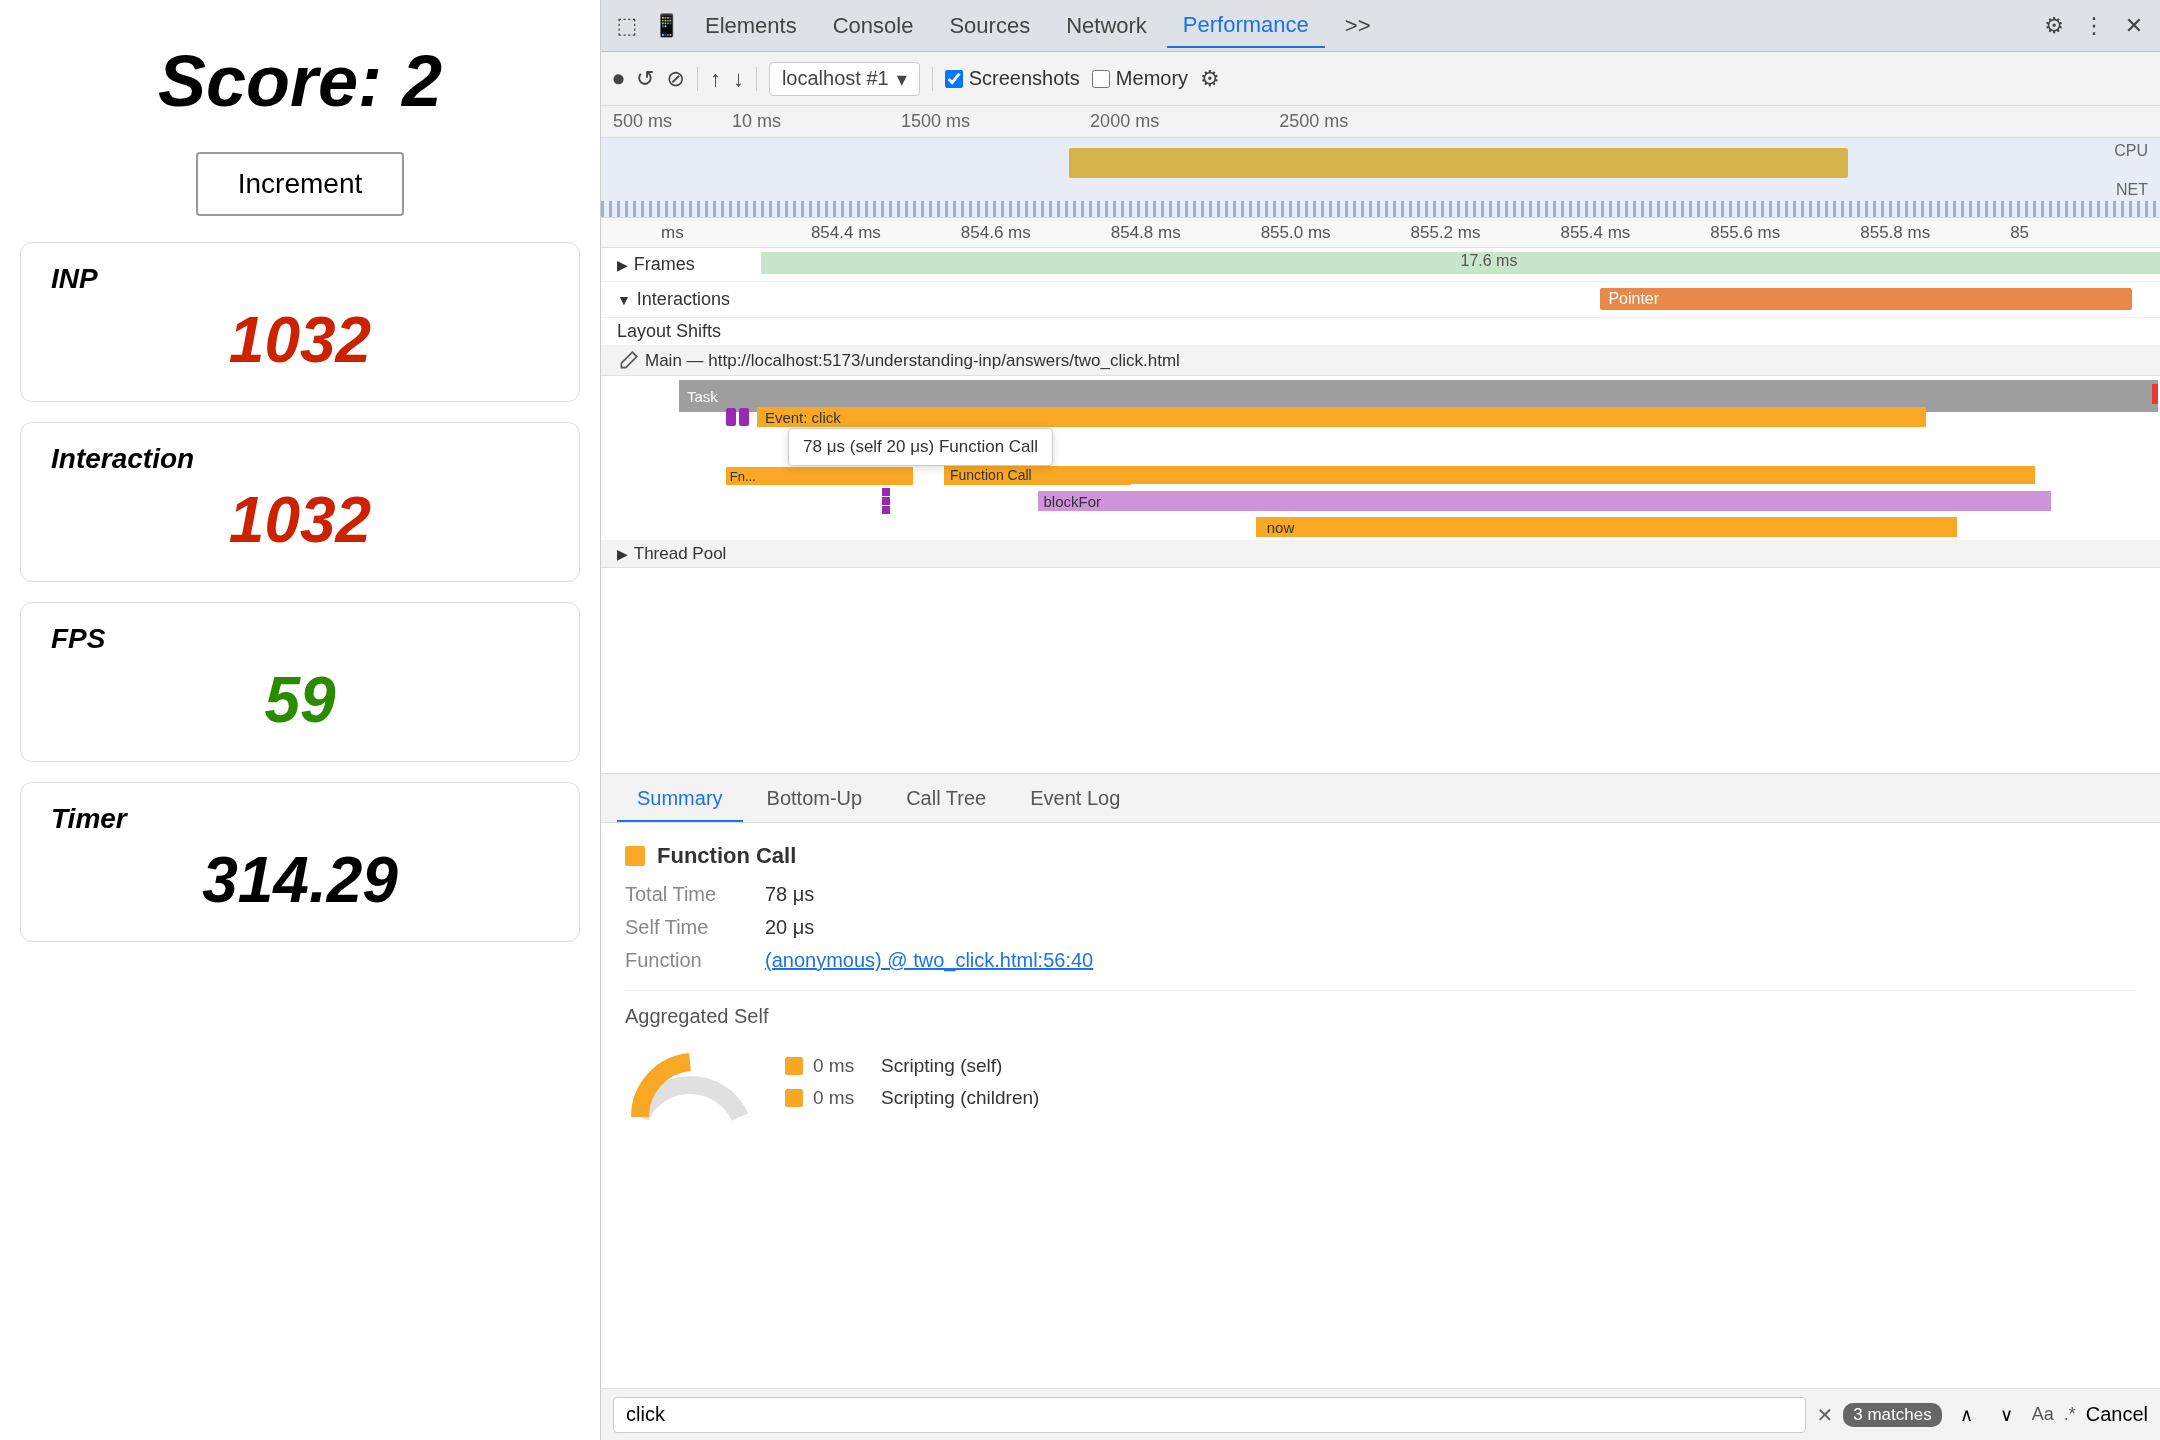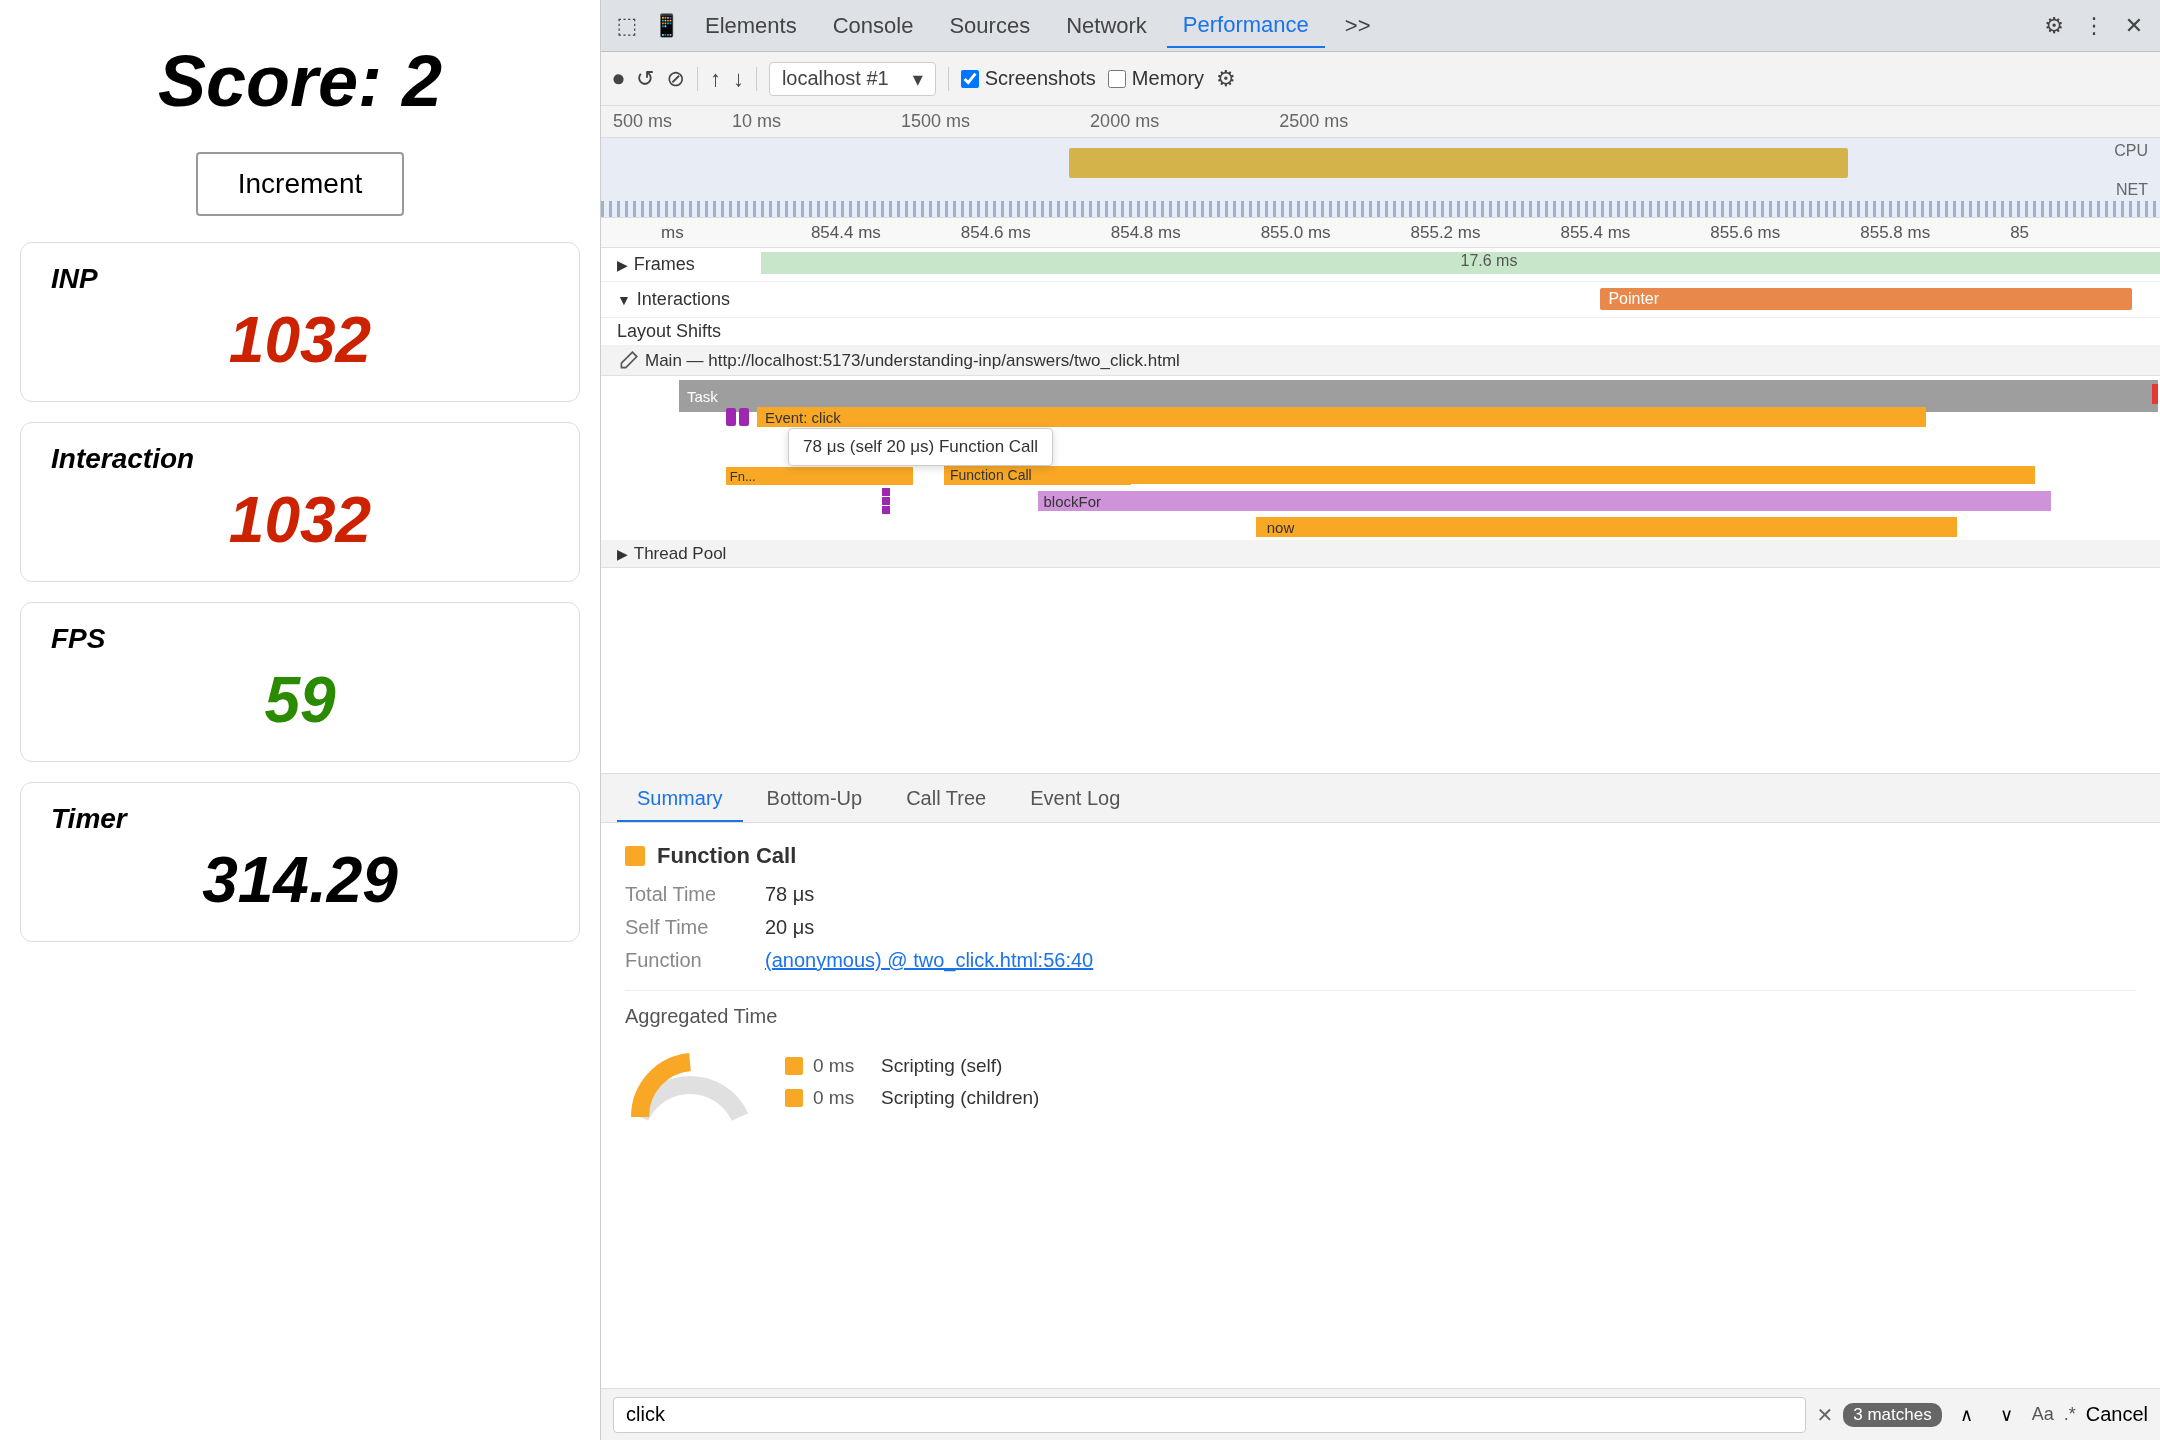--- a/index.html
+++ b/index.html
@@ -144,21 +144,21 @@
 
     .url-pill {
       background: #fff;
       border: 1px solid #ccc;
       border-radius: 4px;
       padding: 4px 12px;
       font-size: 20px;
       color: #444;
       display: flex;
       align-items: center;
-      gap: 24px;
+      gap: 8px;
     }
 
     .checkbox-label {
       display: flex;
       align-items: center;
       gap: 6px;
       font-size: 20px;
       color: #333;
     }
 
@@ -845,21 +845,21 @@
     <div class="summary-row">
       <span class="summary-key">Self Time</span>
       <span class="summary-val">20 μs</span>
     </div>
     <div class="summary-row">
       <span class="summary-key">Function</span>
       <span class="summary-val summary-link">(anonymous) @ two_click.html:56:40</span>
     </div>
 
     <div class="aggregated-section">
-      <div class="agg-title">Aggregated Time</div>
+      <div class="agg-title">Aggregated Self</div>
       <div class="agg-chart-row">
 
         <div class="agg-donut">
           <svg width="130" height="80" viewBox="0 0 130 80">
 
             <path d="M 15 75 A 55 55 0 0 1 115 75" fill="none" stroke="#e0e0e0" stroke-width="18"></path>
 
             <path d="M 15 75 A 55 55 0 0 1 65 20" fill="none" stroke="#f9a825" stroke-width="18"></path>
           </svg>
         </div>

